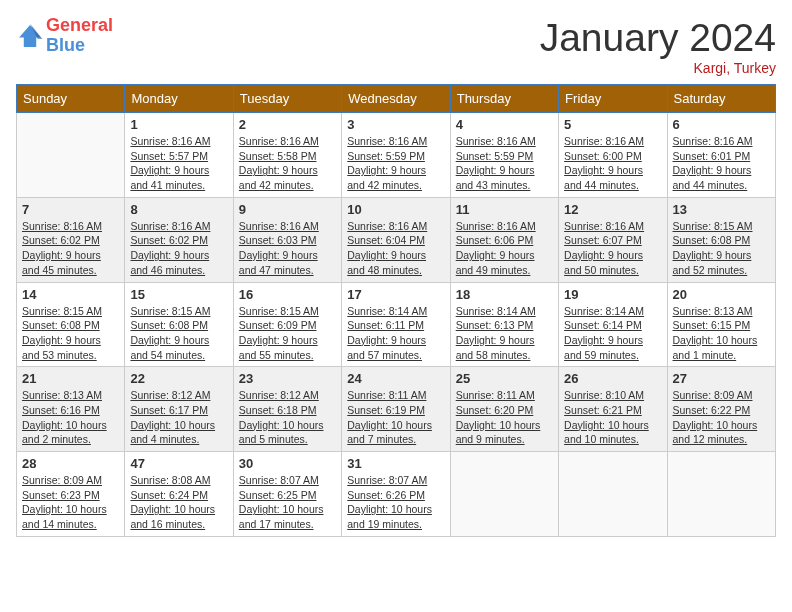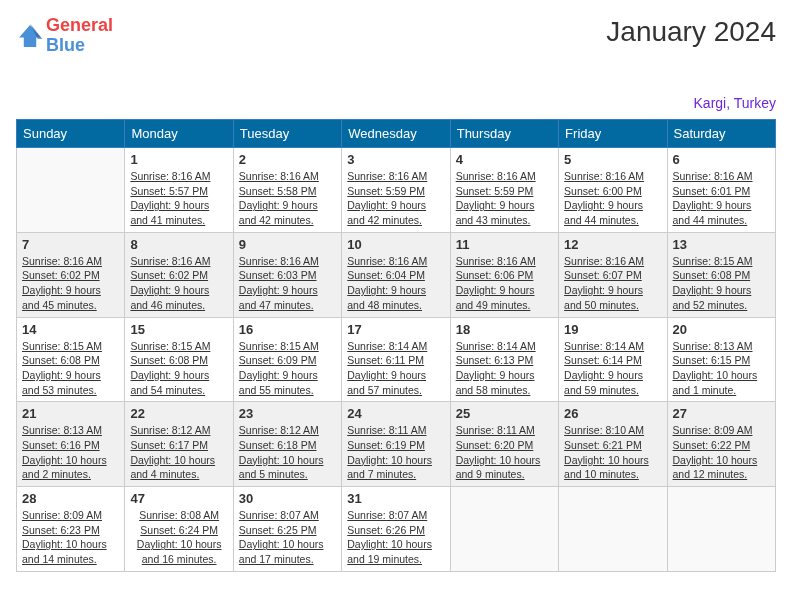--- a/index.html
+++ b/index.html
@@ -37,36 +37,35 @@
     }
     .logo-icon {
       width: 28px;
       height: 28px;
       margin-right: 2px;
     }
     .title-block {
       text-align: right;
     }
     .month-title {
-      font-size: 28px;
+      font-size: 39px;
       font-weight: normal;
       color: #333;
     }
     .location {
       font-size: 14px;
-      color: #6d28d9;
-      margin-top: 47px;
+      color: #b91c1c;
     }
     .calendar {
       width: 100%;
       border-collapse: collapse;
       font-size: 11px;
     }
     .calendar th {
-      background-color: #0369a1;
+      background-color: #a16207;
       color: #fff;
       text-align: left;
       padding: 6px 6px;
       font-size: 13px;
       font-weight: normal;
       border: 1px solid #3a7abf;
     }
     .calendar td {
       border: 1px solid #ccc;
       vertical-align: top;
@@ -330,21 +329,21 @@
       <tr class="row-white">
         <td>
           <div class="day-number">28</div>
           <div class="day-info" style="white-space: pre-line;">Sunrise: 8:09 AM
 Sunset: 6:23 PM
 Daylight: 10 hours
 and 14 minutes.</div>
         </td>
         <td>
           <div class="day-number">47</div>
-          <div class="day-info" style="white-space: pre-line; text-align: center;">Sunrise: 8:08 AM
+          <div class="day-info" style="white-space: pre-line;">Sunrise: 8:08 AM
 Sunset: 6:24 PM
 Daylight: 10 hours
 and 16 minutes.</div>
         </td>
         <td>
           <div class="day-number">30</div>
           <div class="day-info" style="white-space: pre-line;">Sunrise: 8:07 AM
 Sunset: 6:25 PM
 Daylight: 10 hours
 and 17 minutes.</div>

